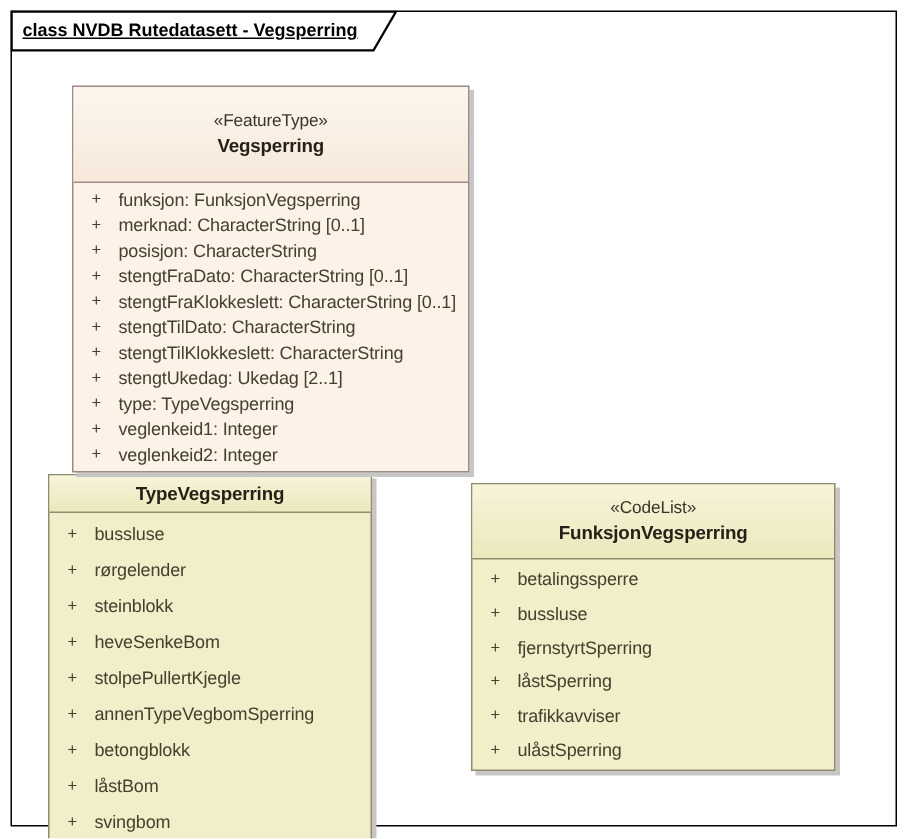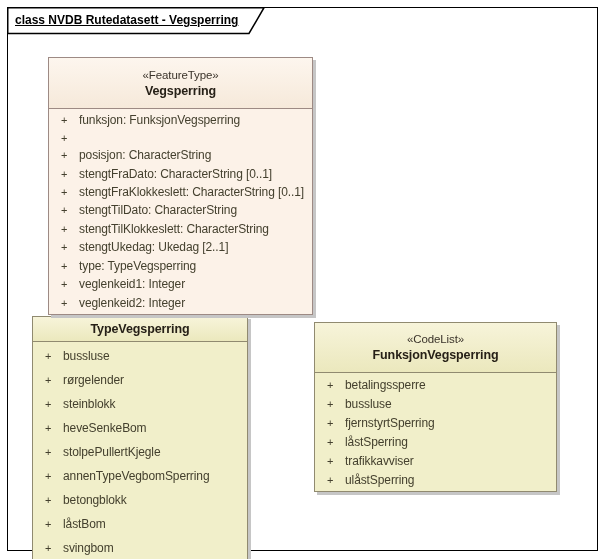--- a/index.html
+++ b/index.html
@@ -118,24 +118,24 @@
     min-width: 0;
     overflow: hidden;
     white-space: nowrap;
     font-size: 12px;
     color: #44402e;
     letter-spacing: -0.1px;
     padding-right: 3px;
   }
   
   #cls-vegsperring   { left: 48px;  top: 57px;  width: 265px; height: 258px; z-index: 3; }
-  #cls-vegsperring .cls-header { height: 51px; }
+  #cls-vegsperring .cls-header { height: 64px; }
   #cls-type          { left: 32px;  top: 316px; width: 216px; height: 247px; z-index: 2; }
   #cls-type .cls-header { height: 25px; }
-  #cls-funksjon      { left: 314px; top: 322px; width: 243px; height: 170px; z-index: 2; }
+  #cls-funksjon      { left: 314px; top: 322px; width: 243px; height: 192px; z-index: 2; }
   #cls-funksjon .cls-header { height: 50px; }
 </style>
 </head>
 <body>
 
 <div class="canvas">
 
   <div class="frame"></div>
 
   <div class="frame-tab">
@@ -152,20 +152,21 @@
     </div>
     <div class="attrs">
 
         <div class="attr-row">
           <span class="vis">+</span>
           <span class="atext">funksjon: FunksjonVegsperring</span>
         </div>
 
         <div class="attr-row">
           <span class="vis">+</span>
+          <span class="atext">merknad: CharacterString [0..1]</span>
         </div>
 
         <div class="attr-row">
           <span class="vis">+</span>
           <span class="atext">posisjon: CharacterString</span>
         </div>
 
         <div class="attr-row">
           <span class="vis">+</span>
           <span class="atext">stengtFraDato: CharacterString [0..1]</span>

